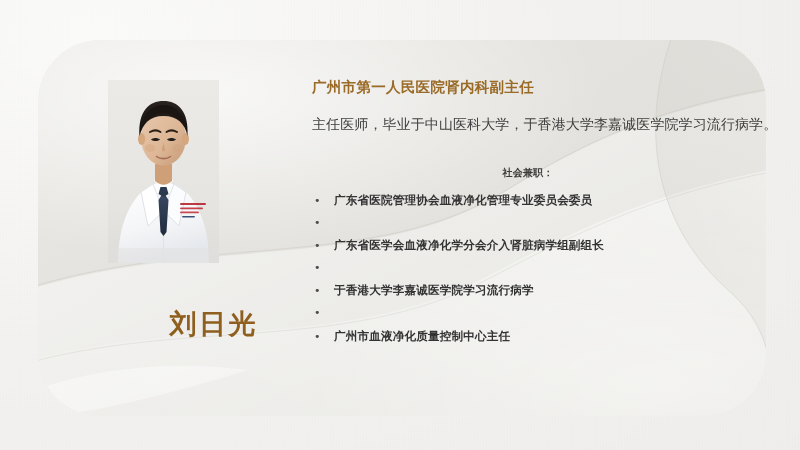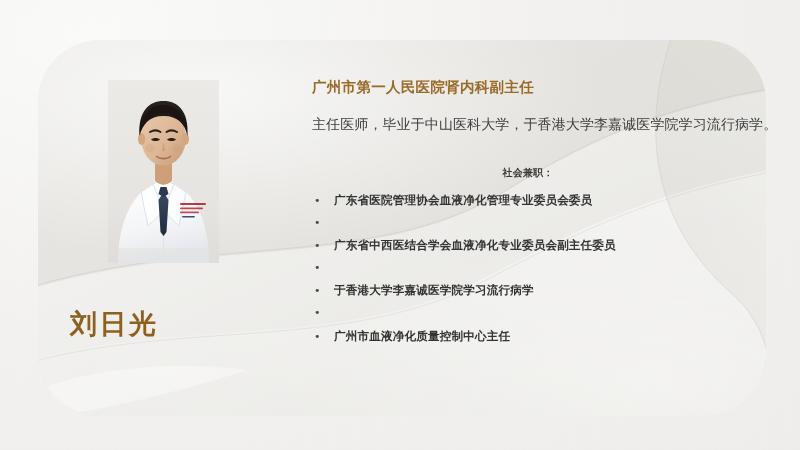--- a/index.html
+++ b/index.html
@@ -74,21 +74,21 @@
     background: #eceae7;
   }
   .photo svg { display: block; }
 
   
   .name {
     position: absolute;
     left: 70px;
     top: 306px;
     width: 188px;
-    text-align: left;
+    text-align: right;
     font-size: 27px;
     font-weight: 700;
     letter-spacing: 2.5px;
     color: #8e5f1f;
     white-space: nowrap;
   }
 
   
   .content {
     position: absolute;
@@ -282,21 +282,21 @@
         <span class="bullet-dot">•</span>
         <span class="bullet-text">广东省医院管理协会血液净化管理专业委员会委员</span>
       </div>
 
       <div class="bullet">
         <span class="bullet-dot">•</span>
       </div>
 
       <div class="bullet">
         <span class="bullet-dot">•</span>
-        <span class="bullet-text">广东省中西医结合学会血液净化专业委员会副主任委员</span>
+        <span class="bullet-text">广东省医学会血液净化学分会介入肾脏病学组副组长</span>
       </div>
 
       <div class="bullet">
         <span class="bullet-dot">•</span>
       </div>
 
       <div class="bullet">
         <span class="bullet-dot">•</span>
         <span class="bullet-text">于香港大学李嘉诚医学院学习流行病学</span>
       </div>

